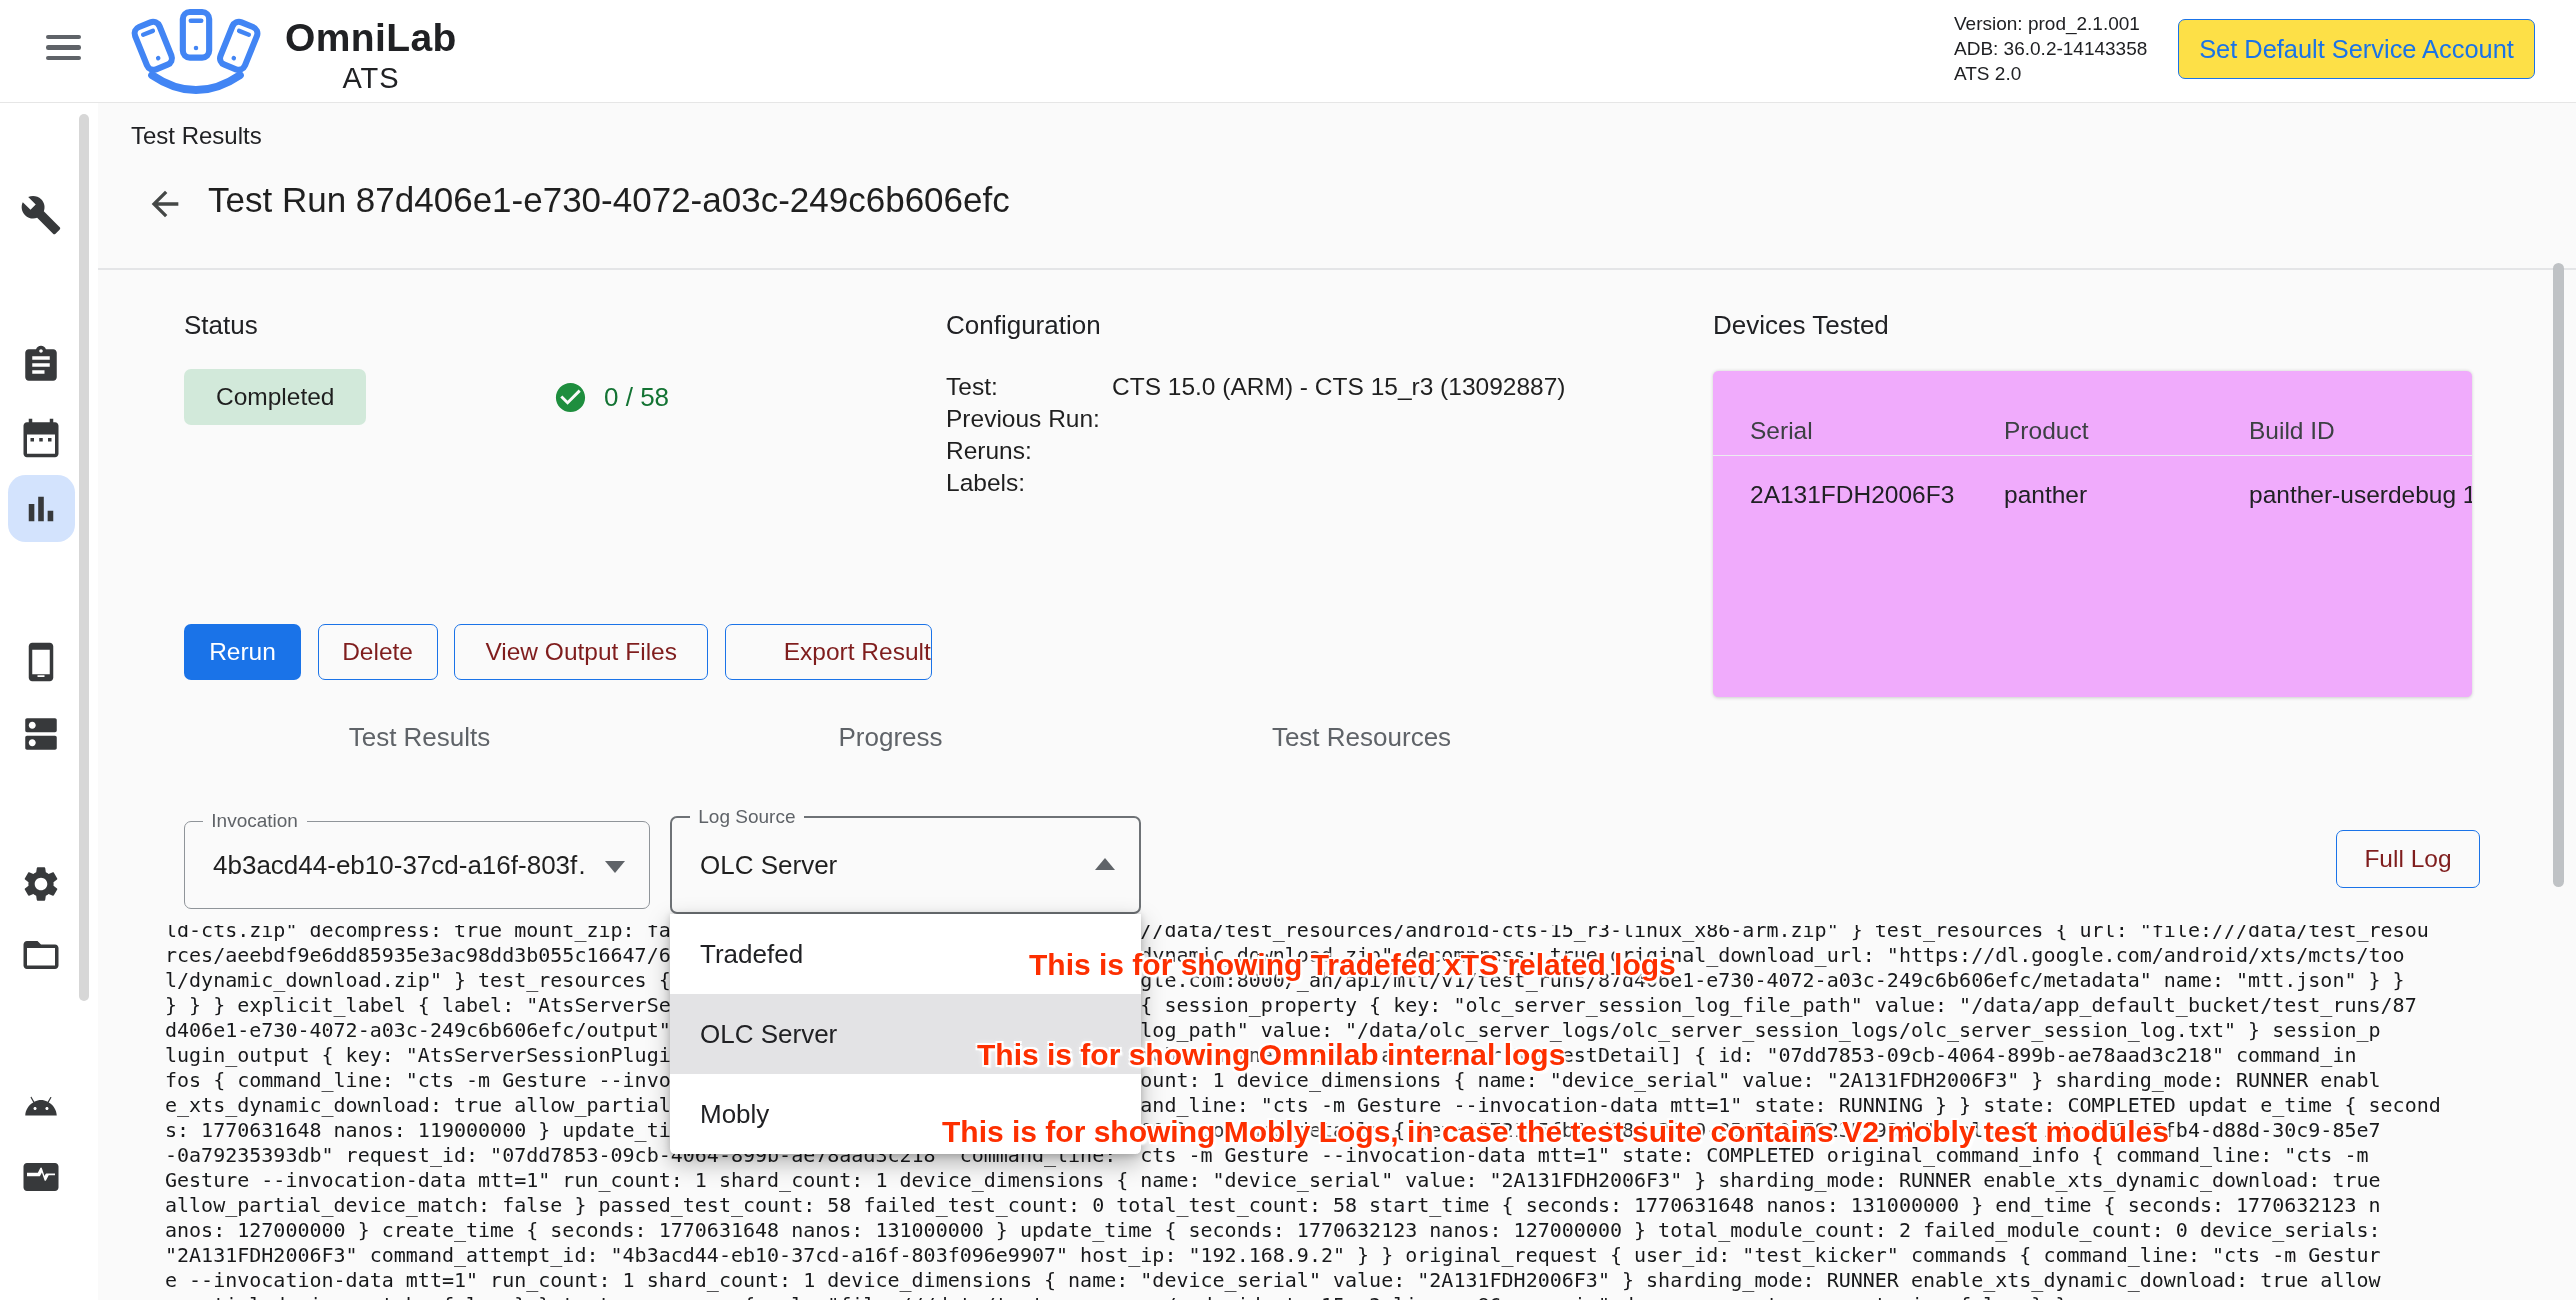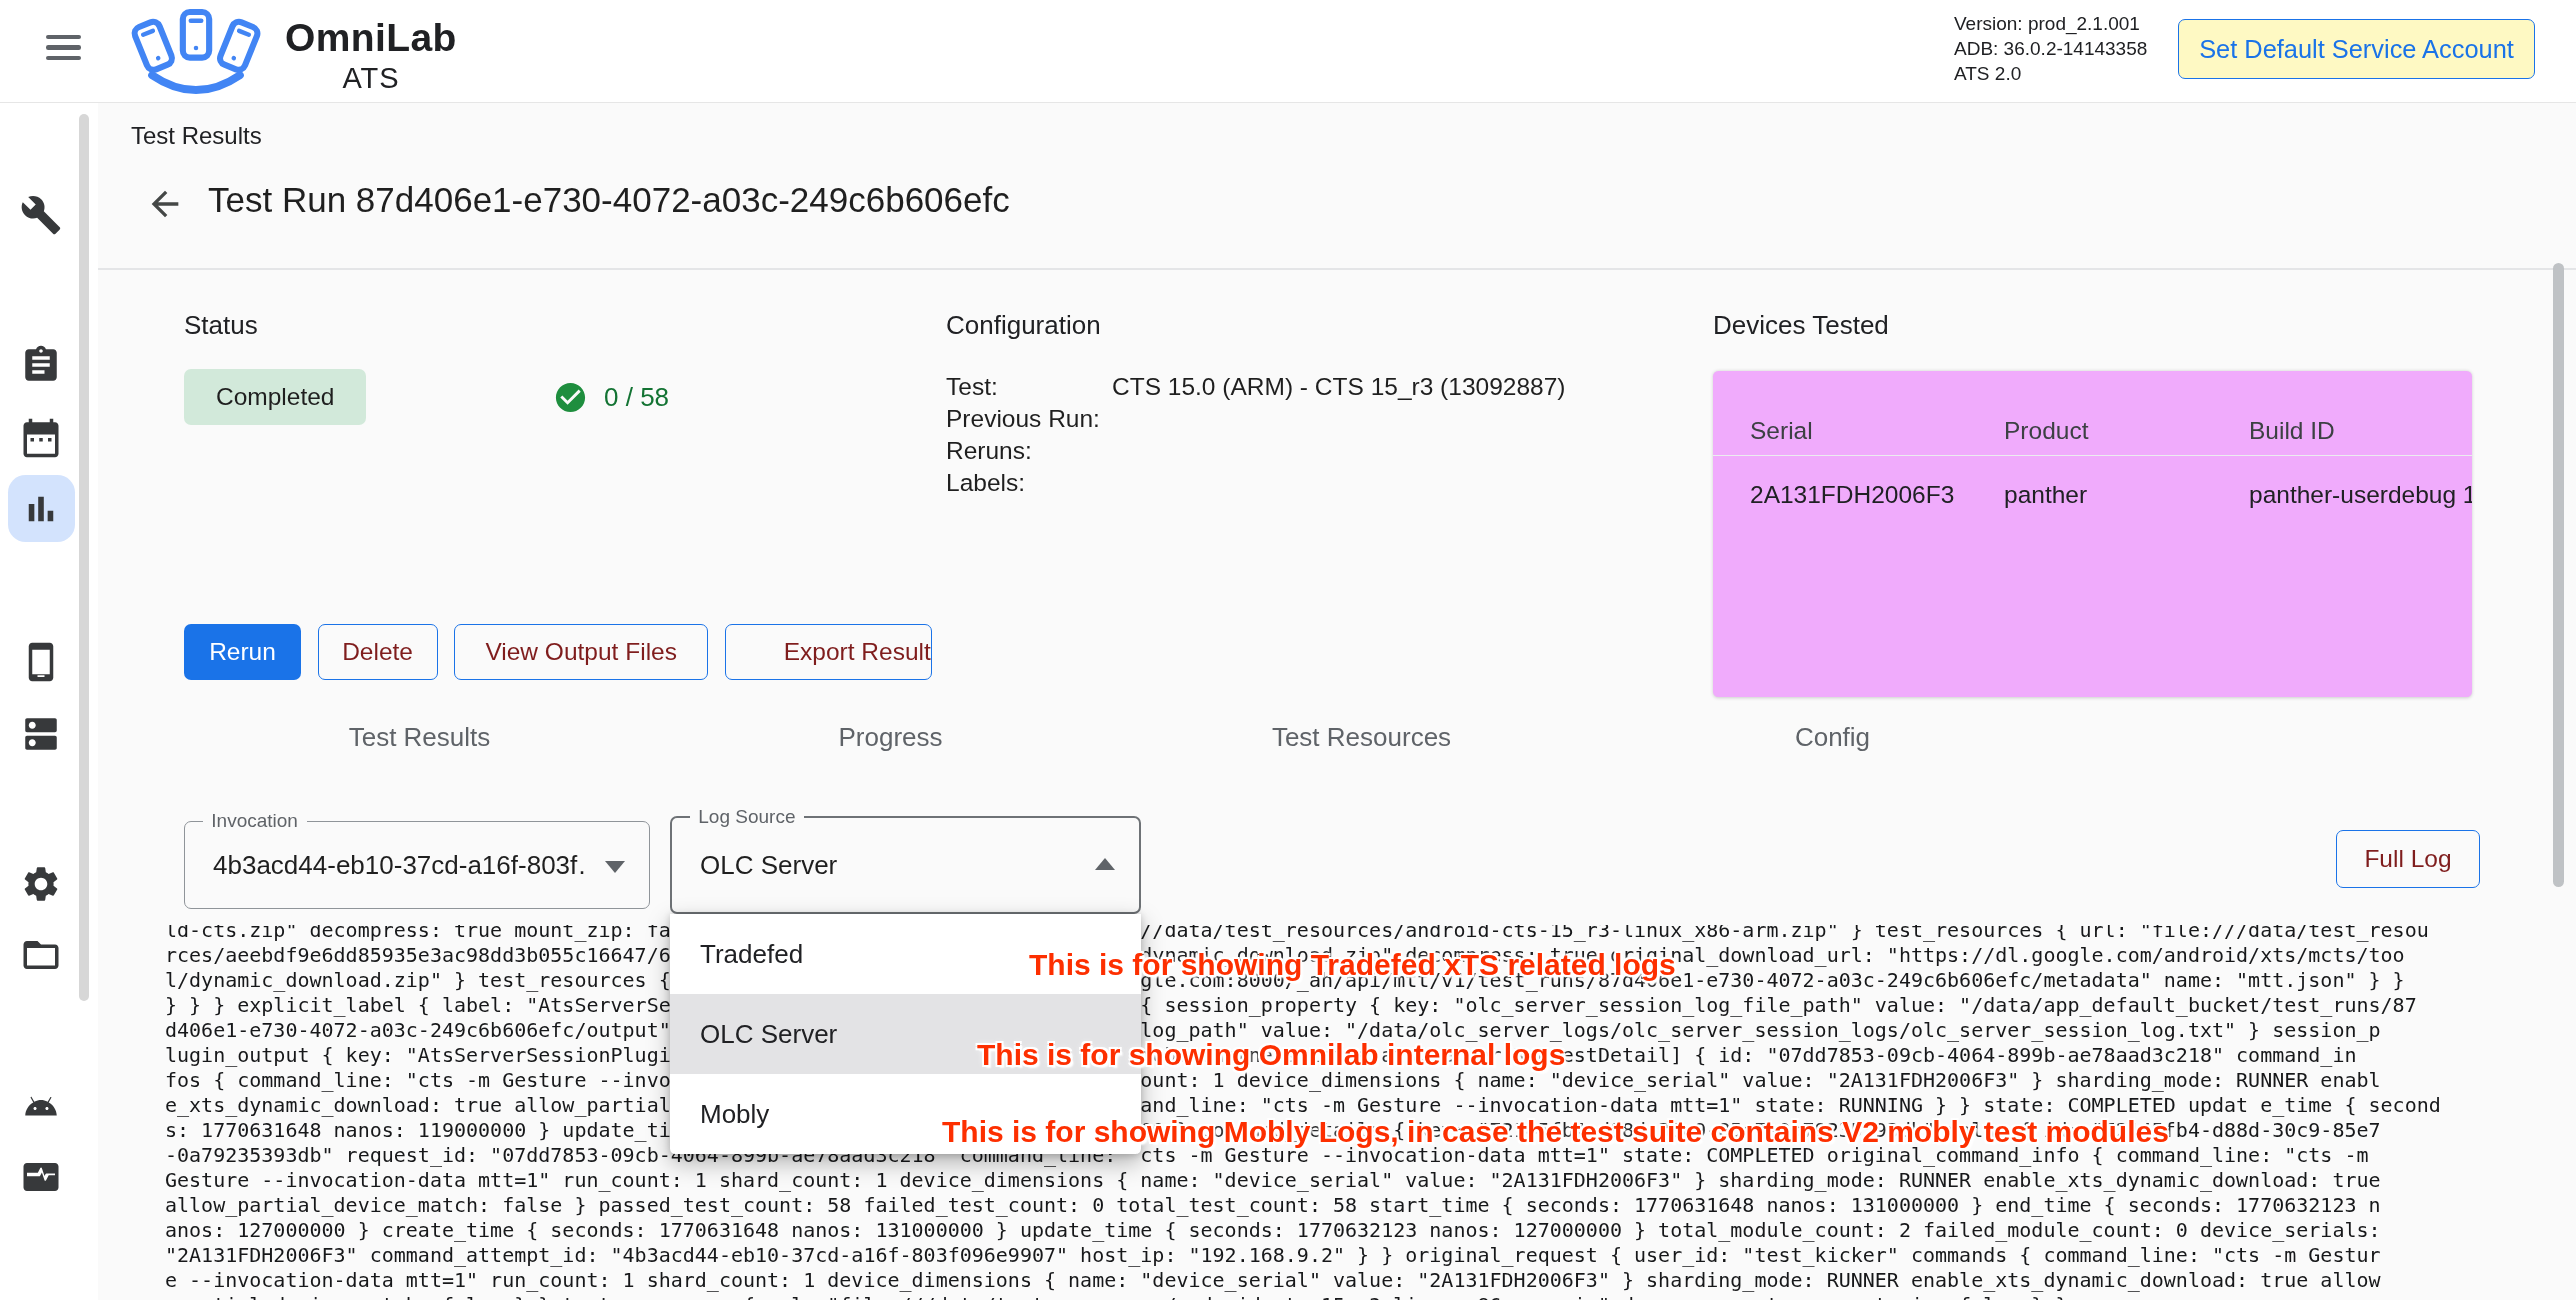--- a/index.html
+++ b/index.html
@@ -11,21 +11,21 @@
   header { position:absolute; left:0; top:0; width:2576px; height:103px; background:#fff;
     border-bottom:1.8px solid #e6e6e6; z-index:30; }
   .hamburger { position:absolute; left:46px; top:35px; width:35px; height:26px; cursor:pointer; }
   .hamburger span { display:block; width:35px; height:4.4px; background:#5f6368; border-radius:2.2px; margin-bottom:6.1px; }
   .logo { position:absolute; left:117px; top:5.3px; }
   .brand { position:absolute; left:285px; top:16px; text-align:center; }
   .brand .name { font-size:39px; font-weight:700; color:#202124; letter-spacing:0.4px; }
   .brand .sub { font-size:29px; font-weight:400; color:#202124; margin-top:1.8px; letter-spacing:0.9px; }
   .version { position:absolute; left:1954px; top:10.5px; font-size:19px; line-height:25.4px; color:#202124; }
   .btn-set-default { position:absolute; left:2178px; top:19px; width:357px; height:60px;
-    border:1.8px solid #1a73e8; border-radius:7px; background:#fef9c3; color:#1a73e8;
+    border:1.8px solid #1a73e8; border-radius:7px; background:#fde047; color:#1a73e8;
     font-size:25.4px; font-weight:500; font-family:inherit; cursor:pointer; }
 
   
   .sidebar { position:absolute; left:0; top:103px; width:83px; height:1197px; background:#fff; z-index:20; }
   .nav-item { position:absolute; left:20px; width:42px; height:42px; cursor:pointer; }
   .nav-item svg { width:42px; height:42px; fill:#37393b; }
   .nav-active-bg { position:absolute; left:8px; top:372px; width:67px; height:67px;
     background:#d3e3fd; border-radius:17.5px; }
   .sb-thumb { position:absolute; border-radius:7px; z-index:25; }
   .sb-thumb.left { left:79px; top:114px; width:9.6px; height:887px; background:#d7d7d7; }
@@ -262,21 +262,20 @@
       <button class="btn filled b-rerun">Rerun</button>
       <button class="btn outline b-delete">Delete</button>
       <button class="btn outline b-view">View Output Files</button>
       <button class="btn outline b-export">Export Result</button>
     </div>
 
     <div class="tabs">
       <div class="tab">Test Results</div>
       <div class="tab">Progress</div>
       <div class="tab">Test Resources</div>
-      <div class="tab">Config</div>
     </div>
 
     <div class="select sel-invocation">
       <span class="flabel">Invocation</span>
       <span class="fvalue">4b3acd44-eb10-37cd-a16f-803f…</span>
       <span class="caret-down"></span>
     </div>
     <div class="select sel-logsource">
       <span class="flabel">Log Source</span>
       <span class="fvalue">OLC Server</span>

